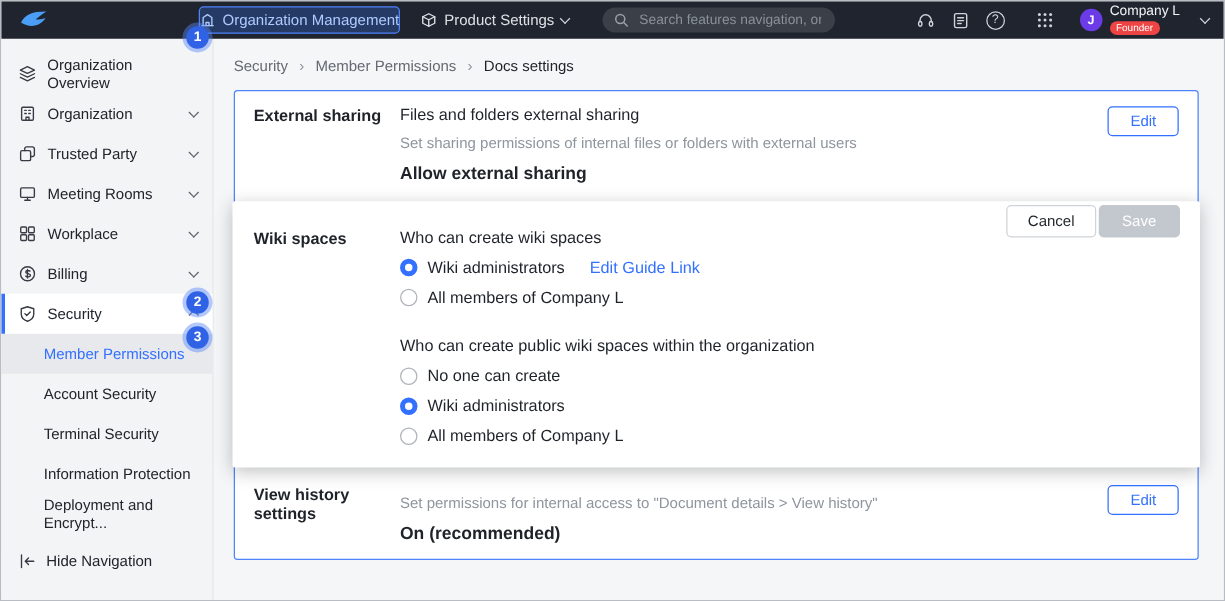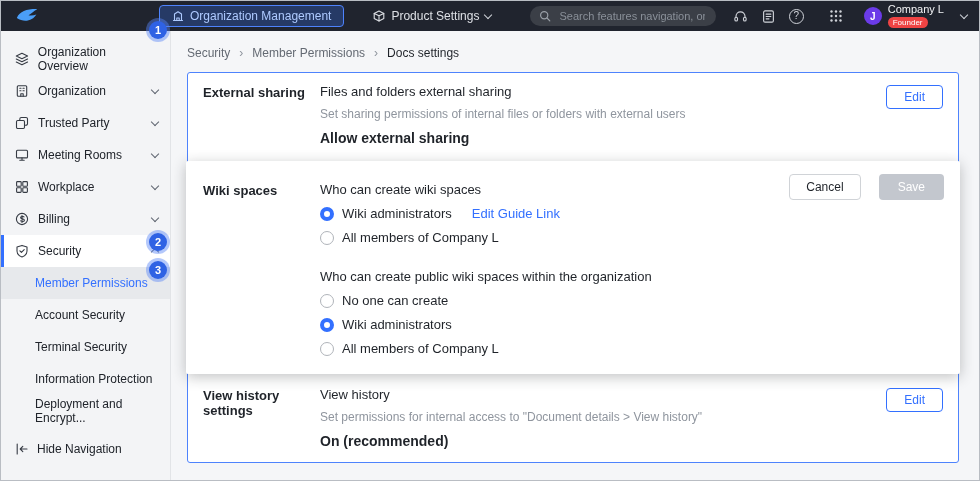--- a/index.html
+++ b/index.html
@@ -4,21 +4,21 @@
 <style>
   * { box-sizing: border-box; }
   body { margin:0; background:#e9eaec; font-family:"Liberation Sans", sans-serif; }
   .screen { position:relative; width:980px; height:481px; background:#f5f6f8; border:1px solid #b9bdc3; overflow:hidden; }
   [data-interactable="true"] { cursor:pointer; }
 
   
   .topbar { position:absolute; top:0; left:0; right:0; height:30px; background:#20242e; display:flex; align-items:center; padding:0 12px; z-index:10; }
   .logo { display:flex; align-items:center; margin-left:2px; }
   .topnav { display:flex; align-items:center; margin-left:120px; gap:16px; }
-  .nav-btn { display:flex; align-items:center; gap:6px; height:22px; padding:0 12px; background:transparent; border:1px solid transparent; color:#dde0e5; font-size:12px; font-family:inherit; border-radius:4px; white-space:nowrap; }
+  .nav-btn { display:flex; align-items:center; gap:6px; height:22px; padding:0 0; background:transparent; border:1px solid transparent; color:#dde0e5; font-size:12px; font-family:inherit; border-radius:4px; white-space:nowrap; }
   .nav-btn.active { background:#263a66; border:1px solid #4e83fd; color:#aecaff; }
   .chev-t { width:6px; height:6px; border-right:1.3px solid #cfd3d9; border-bottom:1.3px solid #cfd3d9; transform:rotate(45deg); margin-top:-3px; display:inline-block; }
   .search { margin-left:26px; width:186px; height:20px; background:#3b3f47; border-radius:10px; display:flex; align-items:center; gap:6px; padding:0 9px; }
   .search input { flex:1; background:transparent; border:none; outline:none; color:#c8ccd2; font-size:11px; font-family:inherit; min-width:0; }
   .search input::placeholder { color:#8a9099; }
   .top-right { margin-left:auto; display:flex; align-items:center; gap:13px; }
   .tico { display:flex; align-items:center; justify-content:center; color:#d0d3d9; }
   .tico.circle { width:15px; height:15px; border:1.2px solid #d0d3d9; border-radius:50%; font-size:10px; line-height:1; }
   .tico.apps { margin-left:12px; }
   .account { display:flex; align-items:center; gap:6px; margin-left:8px; }
@@ -57,21 +57,21 @@
 
   .wiki-card { position:relative; display:flex; margin:2px -2px; padding:21px 17px 18px; background:#fff; box-shadow:0 3px 14px rgba(31,35,41,0.28); border-radius:2px; }
   .q { font-size:13px; color:#1f2329; }
   .q.q2 { margin-top:24px; }
   .radio-row { display:flex; align-items:center; gap:8px; margin-top:9px; }
   .radio { width:14px; height:14px; border-radius:50%; background:#fff; flex-shrink:0; }
   .radio.on { border:4.5px solid #3370ff; }
   .radio.off { border:1px solid #b0b4ba; }
   .rlabel { font-size:13px; color:#1f2329; }
   .guide-link { font-size:13px; color:#3370ff; margin-left:12px; text-decoration:none; }
-  .card-actions { position:absolute; top:13px; right:16px; display:flex; gap:18px;align-items:flex-end; }
+  .card-actions { position:absolute; top:3px; right:16px; display:flex; gap:2px;align-items:flex-end; }
   .btn-cancel { height:26px; padding:0 16px; background:#fff; border:1px solid #d0d3d7; border-radius:4px; color:#1f2329; font-size:12px; font-family:inherit; }
   .btn-save { height:26px; padding:0 19px; background:#c3c7ce; border:none; border-radius:4px; color:#fff; font-size:12px; font-family:inherit; }
 
   
   .step-badge { position:absolute; width:18px; height:18px; border-radius:50%; background:#2f62e4; color:#fff; font-size:11px; font-weight:bold; display:flex; align-items:center; justify-content:center; box-shadow:0 0 0 3px rgba(88,133,247,0.45); z-index:60; }
   .b1 { left:148px; top:20px; }
   .b2 { left:148px; top:232px; }
   .b3 { left:148px; top:260px; }
 
   svg { display:block; }
@@ -289,21 +289,20 @@
         </div>
         <div class="card-actions" data-interactable="false">
           <button class="btn-cancel" data-interactable="true">Cancel</button>
           <button class="btn-save" data-interactable="true">Save</button>
         </div>
       </div>
 
       <div class="sec" data-interactable="false">
         <div class="sec-label" data-interactable="false">View history settings</div>
         <div class="sec-body" data-interactable="false">
-          <div class="sec-title" data-interactable="false">View history</div>
           <div class="sec-desc" data-interactable="false">Set permissions for internal access to "Document details &gt; View history"</div>
           <div class="sec-value" data-interactable="false">On (recommended)</div>
         </div>
         <button class="edit-btn" data-interactable="true">Edit</button>
       </div>
 
     </section>
   </main>
 
   <div class="step-badge b1" data-interactable="false">1</div>

